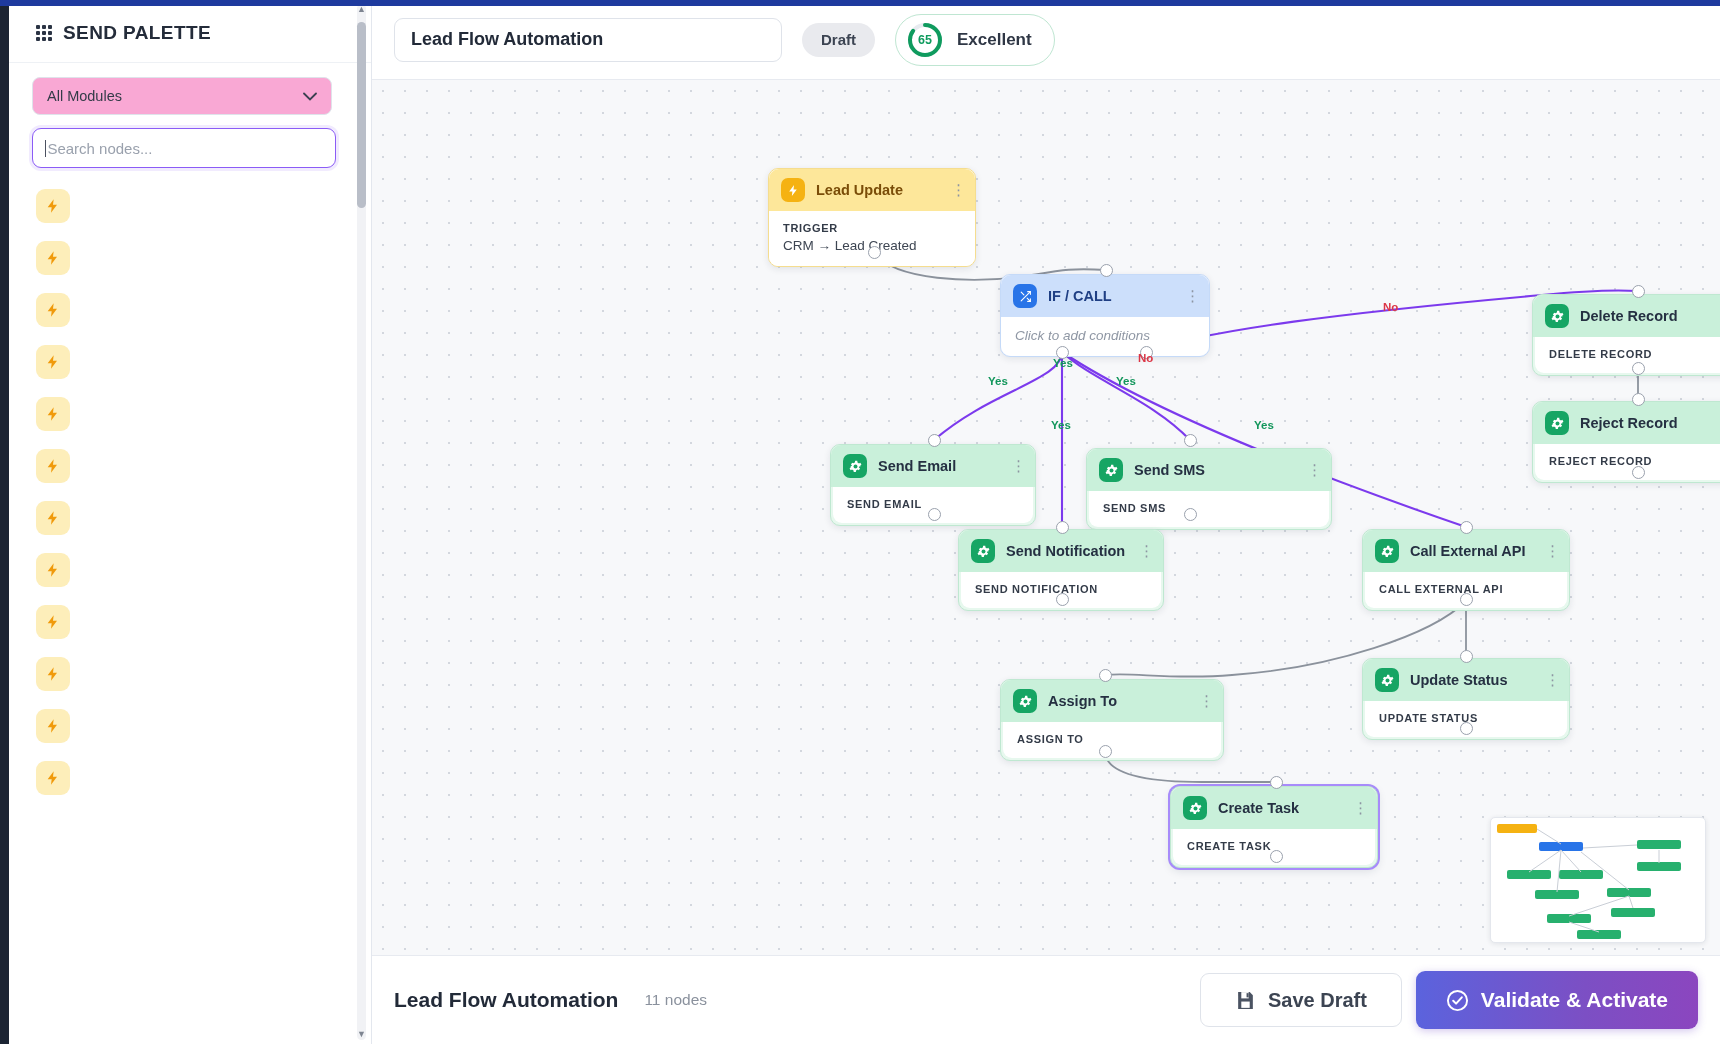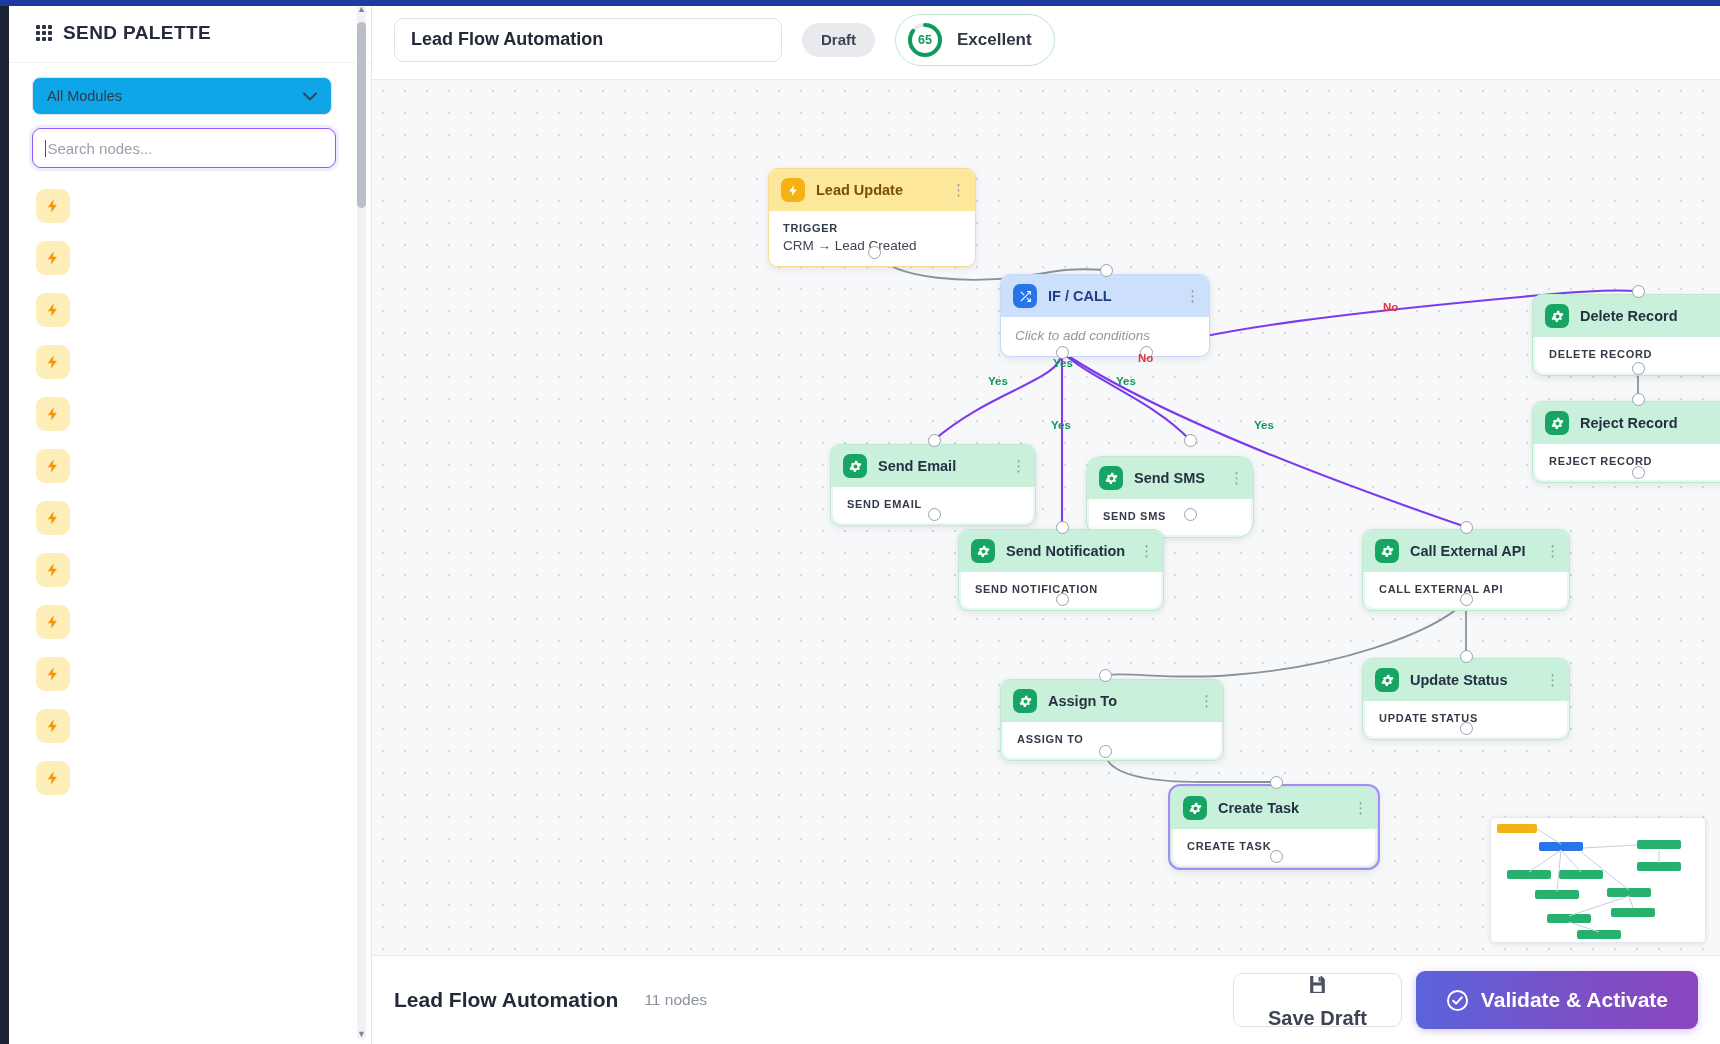--- a/index.html
+++ b/index.html
@@ -35,21 +35,21 @@
   }
   .grid-icon { display: grid; grid-template-columns: repeat(3,4px);
     grid-template-rows: repeat(3,4px); gap: 2px; }
   .grid-icon i { background: #2b3444; width: 4px; height: 4px; border-radius: 1px; display:block; }
   .sb-title { font-size: 19px; font-weight: bold; letter-spacing: .4px; color: #242c3a; }
 
   .sb-controls { padding: 14px 20px 12px 32px; }
   .select-box {
     width: 300px; height: 38px; border: 1px solid #dfe3ea; border-radius: 8px;
     display: flex; align-items: center; justify-content: space-between;
-    padding: 0 14px; font-size: 14.5px; color: #333b48; background: #0ea5e9;
+    padding: 0 14px; font-size: 14.5px; color: #333b48; background: #f9a8d4;
     margin-bottom: 13px; cursor: pointer;
   }
   .select-box .caret { color:#3a4150; font-size: 13px; }
   .search-box {
     width: 304px; height: 40px; border: 1.6px solid #8b5cf6; border-radius: 9px;
     display: flex; align-items: center; padding: 0 12px;
     box-shadow: 0 0 0 3px rgba(139,92,246,.12);
     background: #fff;
   }
   .search-box .caretbar { width: 1.4px; height: 17px; background: #4b5160; margin-right: 1px; }
@@ -193,21 +193,21 @@
   .footer {
     position: relative; height: 88px; background: #fff;
     display: flex; align-items: center; padding: 0 22px 0 22px; gap: 14px;
   }
   .f-title { font-size: 21px; font-weight: bold; color: #222a38; }
   .f-count { font-size: 15.5px; color: #8a919d; margin-left: 12px; }
   .f-spacer { flex: 1; }
   .btn-draft {
     height: 54px; padding: 0 34px; border: 1px solid #dfe3ea; border-radius: 9px;
     background: #fff; display: flex; align-items: center; gap: 12px;
-    font-size: 20px; font-weight: bold; color: #3c4452; cursor: pointer; flex-direction: column;
+    font-size: 20px; font-weight: bold; color: #3c4452; cursor: pointer;
   }
   .btn-activate {
     height: 58px; padding: 0 30px; border-radius: 9px;
     background: linear-gradient(90deg,#5b63dd 0%, #7c4fc4 60%, #8b46bf 100%);
     display: flex; align-items: center; gap: 12px;
     font-size: 21px; font-weight: bold; color: #fff; cursor: pointer;
     box-shadow: 0 2px 8px rgba(110,70,200,.30);
   }
   .btn-activate svg, .btn-draft svg { display:block; }
 </style>
@@ -516,21 +516,21 @@
               </span>
               <span class="ttl">Send Email</span>
               <span class="kebab">
                 <span>⋮</span>
               </span>
             </div>
             <div class="body">
               <div class="lbl">SEND EMAIL</div>
             </div>
           </div>
-          <div class="node action" style="left: 714px; top: 376px; width: 168px; border-radius: 17px;">
+          <div class="node action" style="left: 714px; top: 368px; width: 246px;">
             <div class="hdr">
               <span class="tile">
                 <svg viewBox="0 0 24 24">
                   <path fill="#fff" d="M12 8.6a3.4 3.4 0 100 6.8 3.4 3.4 0 000-6.8zm9 3.4c0-.6-.05-1.1-.14-1.65l2.1-1.6-2-3.5-2.5 1a8.9 8.9 0 00-2.85-1.65L15.3 1.6h-4l-.3 2.98a8.9 8.9 0 00-2.85 1.65l-2.5-1-2 3.5 2.1 1.6A9.8 9.8 0 003 12c0 .55.05 1.1.14 1.65l-2.1 1.6 2 3.5 2.5-1a8.9 8.9 0 002.85 1.65l.31 2.98h4l.31-2.98a8.9 8.9 0 002.85-1.65l2.5 1 2-3.5-2.1-1.6c.09-.55.14-1.1.14-1.65z"></path>
                   <circle cx="12" cy="12" r="3.6" fill="#16a564"></circle>
                 </svg>
               </span>
               <span class="ttl">Send SMS</span>
               <span class="kebab">
                 <span>⋮</span>

